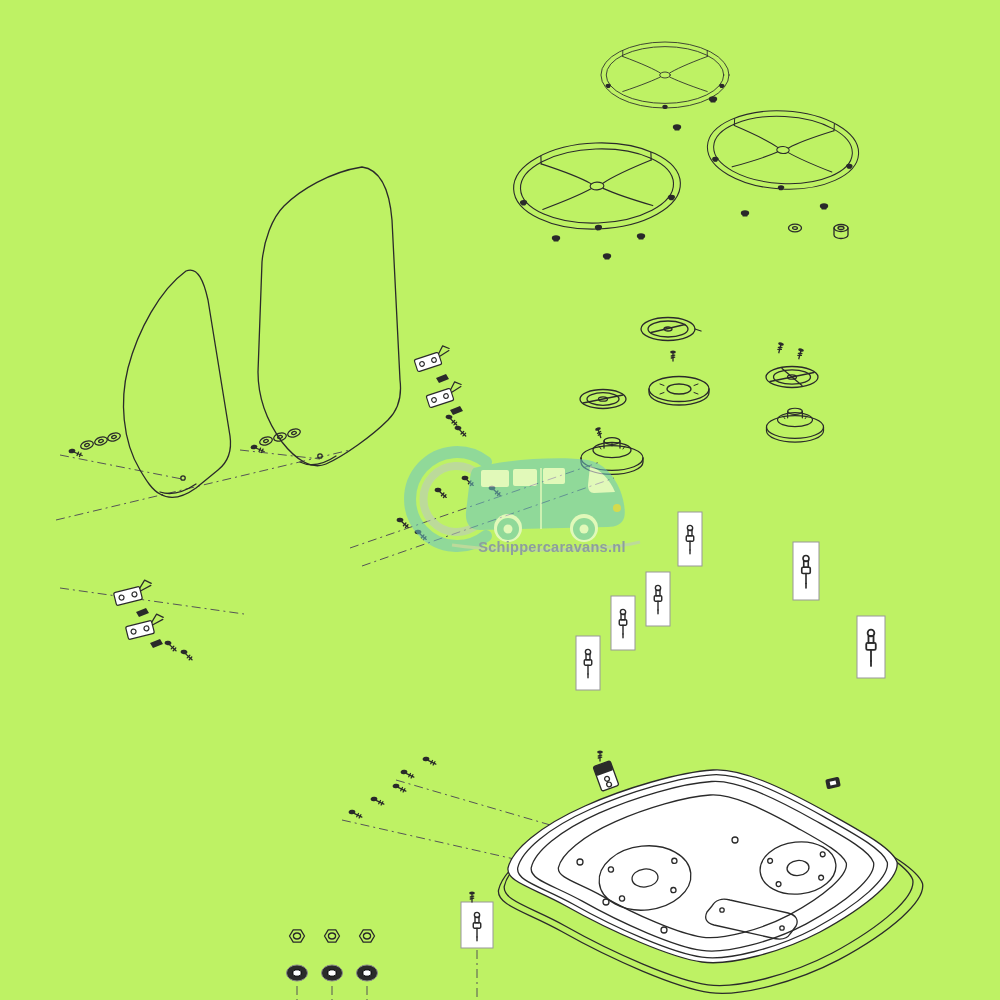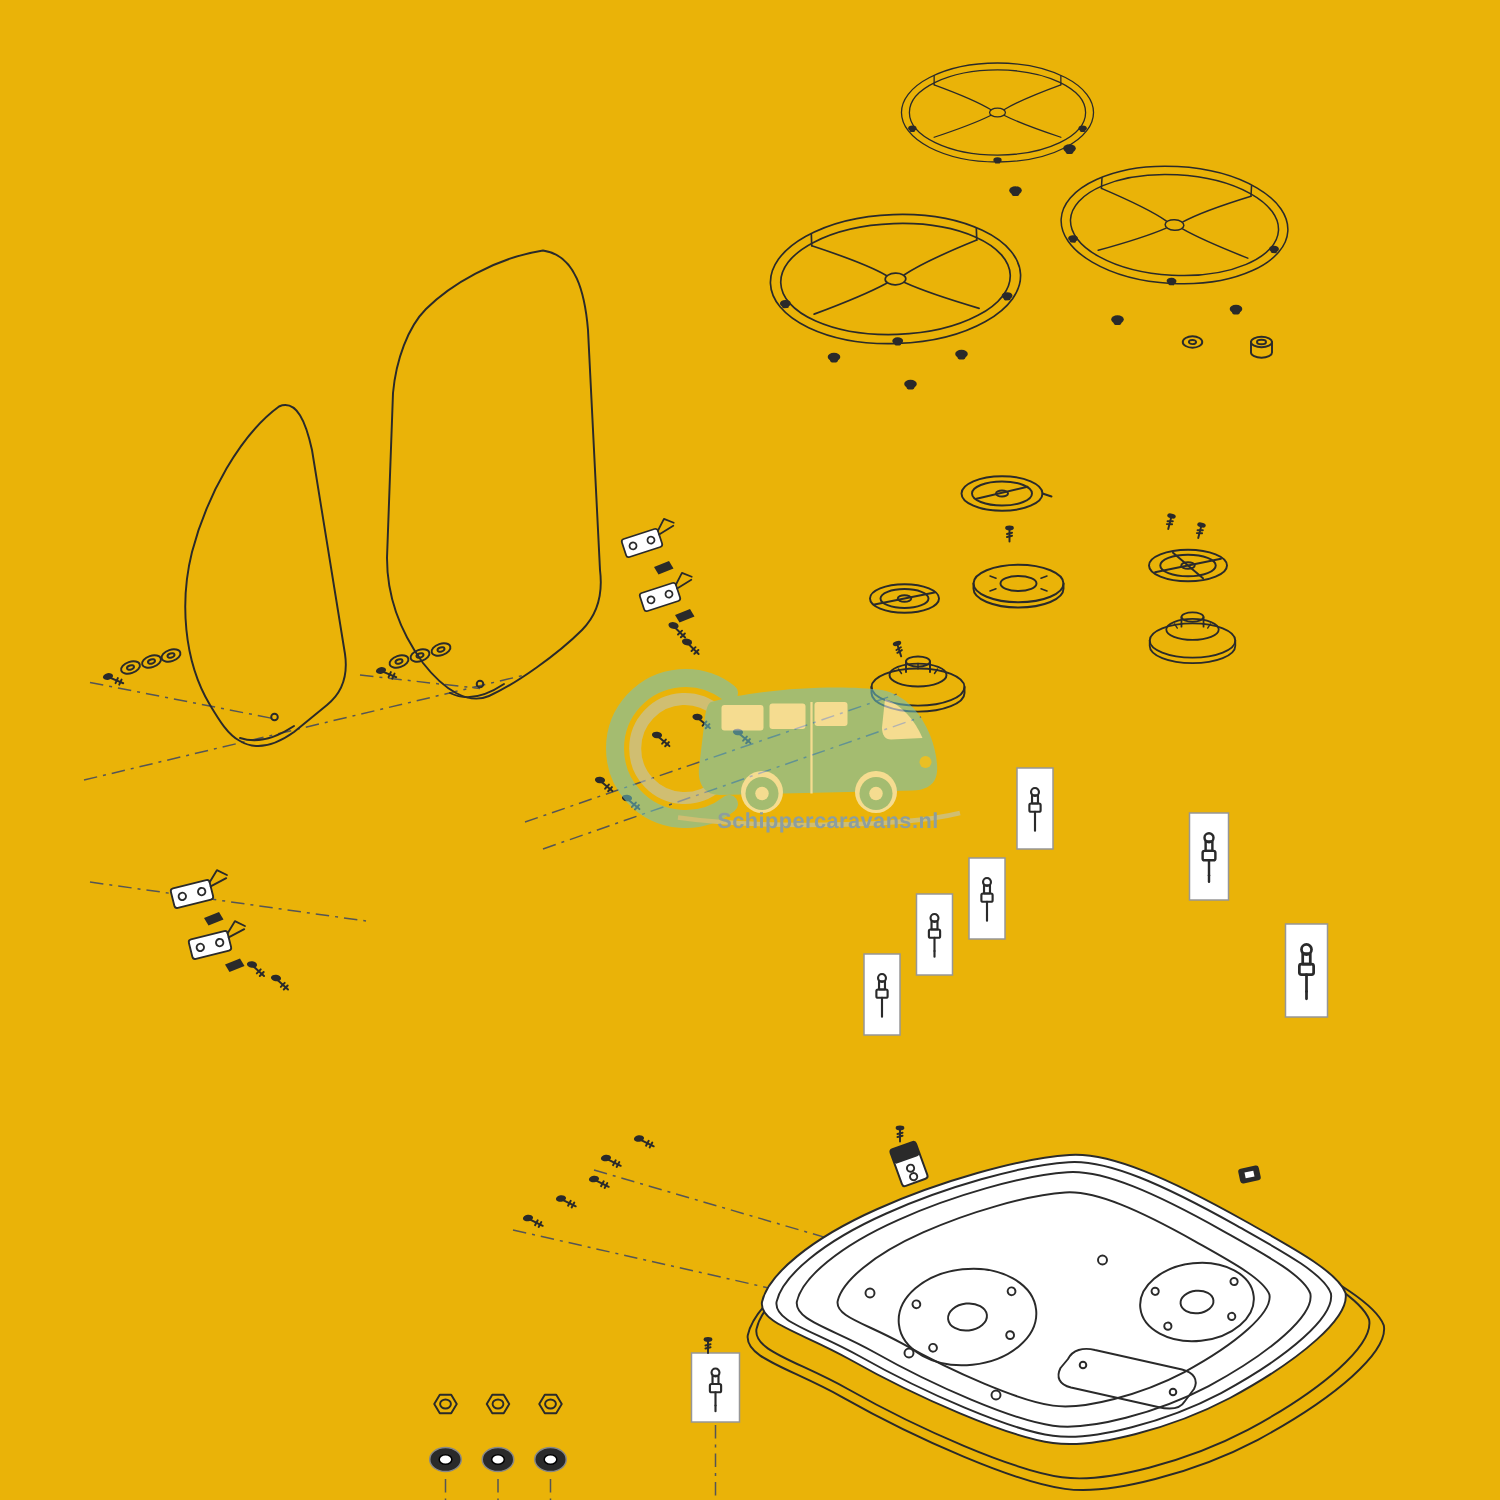--- a/index.html
+++ b/index.html
@@ -1,17 +1,17 @@
 <!DOCTYPE html>
 <html style="--line: #2a2a2a; --dash: #555555; --accent: #6cc5c6; --wm-text: #8d9e9e; --wm-shadow: #bcc7c7; --headlight: #e9c93b;"><head>
 <meta charset="utf-8">
 <style>
   html,body{margin:0;padding:0;background:#fff;}
   body{width:1000px;height:1000px;overflow:hidden;font-family:"Liberation Sans",sans-serif;}
-  .canvas{position:relative;width:1000px;height:1000px;background:#eab308;}
+  .canvas{position:relative;width:1000px;height:1000px;background:#bef264;}
   svg{display:block;}
   .ln{fill:none;stroke:var(--line,#2a2a2a);stroke-width:1.3;stroke-linecap:round;stroke-linejoin:round;}
   .lnf{fill:#ffffff;stroke:var(--line,#2a2a2a);stroke-width:1.3;stroke-linejoin:round;}
   .dk{fill:var(--line,#1a1a1a);stroke:none;}
   .dash{fill:none;stroke:var(--dash,#555);stroke-width:1;stroke-dasharray:9 4 2 4;}
   .card{fill:#fff;stroke:#979797;stroke-width:1;}
   .wm-text{font-weight:bold;font-size:14.5px;fill:var(--wm-text,#8d9e9e);letter-spacing:.3px;font-family:"Liberation Sans",sans-serif;}
 </style>
 </head>
 <body>

